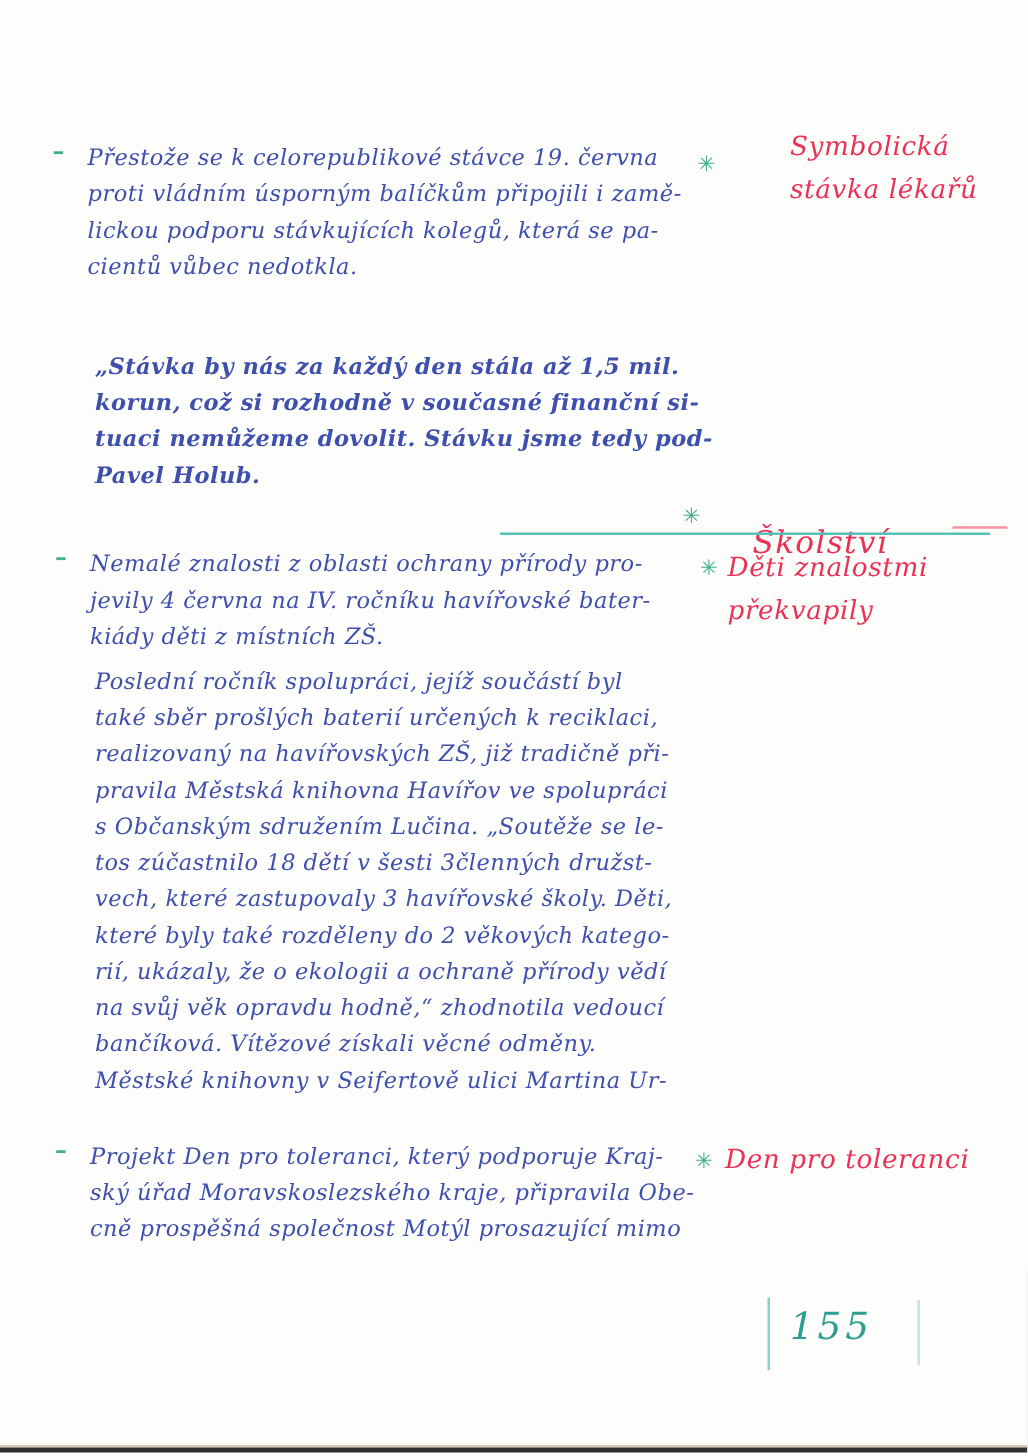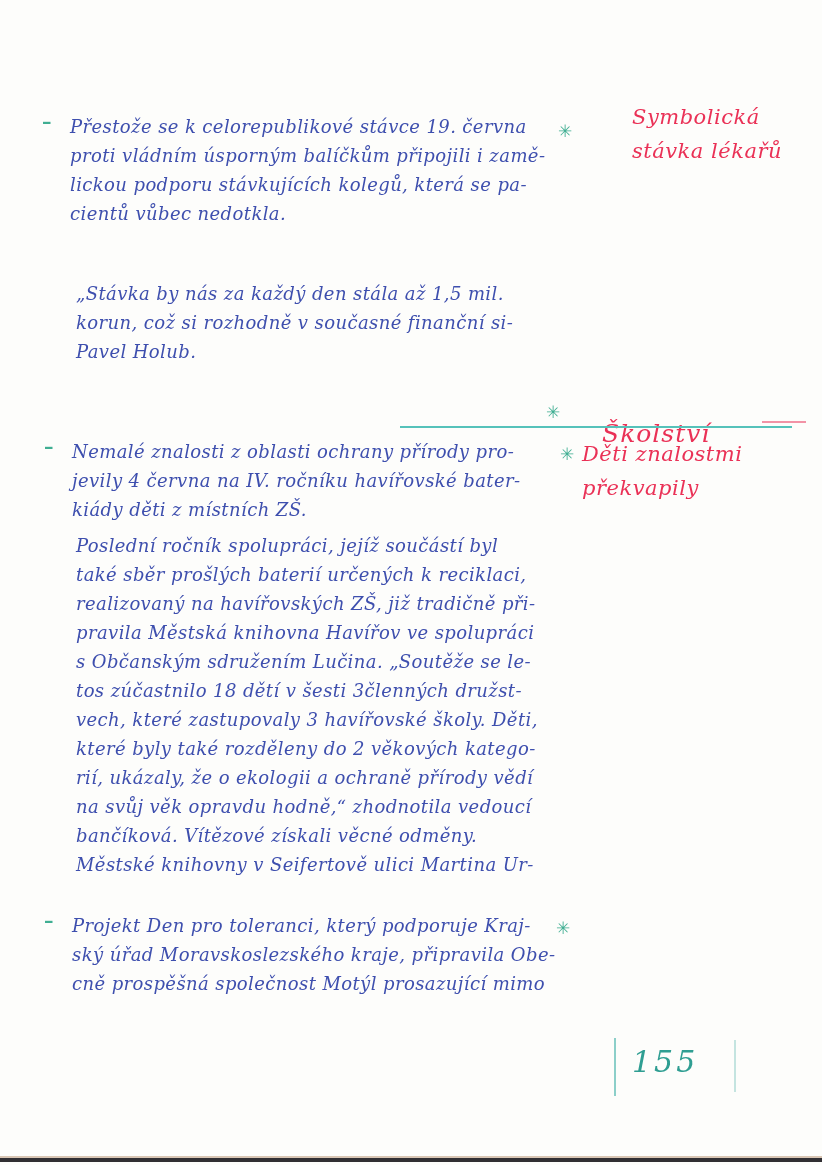--- a/index.html
+++ b/index.html
@@ -110,23 +110,24 @@
 <div class="page">
 
   <div class="para" style="left:70px; top:112px;">
     <span class="dash">–</span>
     <div class="bline">Přestože se k celorepublikové stávce 19. června</div>
     <div class="bline">proti vládním úsporným balíčkům připojili i zamě-</div>
     <div class="bline">lickou podporu stávkujících kolegů, která se pa-</div>
     <div class="bline">cientů vůbec nedotkla.</div>
   </div>
 
-  <div class="para" style="left:76px; top:279px;">
+  <div class="para" style="left:76px; top:279px;font-weight:bold;">
     <div class="bline">„Stávka by nás za každý den stála až 1,5 mil.</div>
     <div class="bline">korun, což si rozhodně v současné finanční si-</div>
+    <div class="bline">tuaci nemůžeme dovolit. Stávku jsme tedy pod-</div>
     <div class="bline">Pavel Holub.</div>
   </div>
 
   <div class="para" style="left:72px; top:437px;">
     <span class="dash">–</span>
     <div class="bline">Nemalé znalosti z oblasti ochrany přírody pro-</div>
     <div class="bline">jevily 4 června na IV. ročníku havířovské bater-</div>
     <div class="bline">kiády děti z místních ZŠ.</div>
   </div>
 
@@ -163,20 +164,23 @@
   <div class="rule-teal" style="left:400px; top:426px; width:392px;"></div>
   <div class="rule-red" style="left:762px; top:421px; width:44px;"></div>
 
   <span class="star" style="left:560px; top:444px;">✳</span>
   <div class="note" style="left:582px; top:437px;">
     <div class="nline">Děti znalostmi</div>
     <div class="nline">překvapily</div>
   </div>
 
   <span class="star" style="left:556px; top:918px;">✳</span>
+  <div class="note" style="left:580px; top:910px;">
+    <div class="nline">Den pro toleranci</div>
+  </div>
 
   <div class="pagenum">
     <div class="num">155</div>
     <div class="right-tick"></div>
   </div>
 
   <div class="scan-edge-light"></div>
   <div class="scan-edge-dark"></div>
 
 </div>

